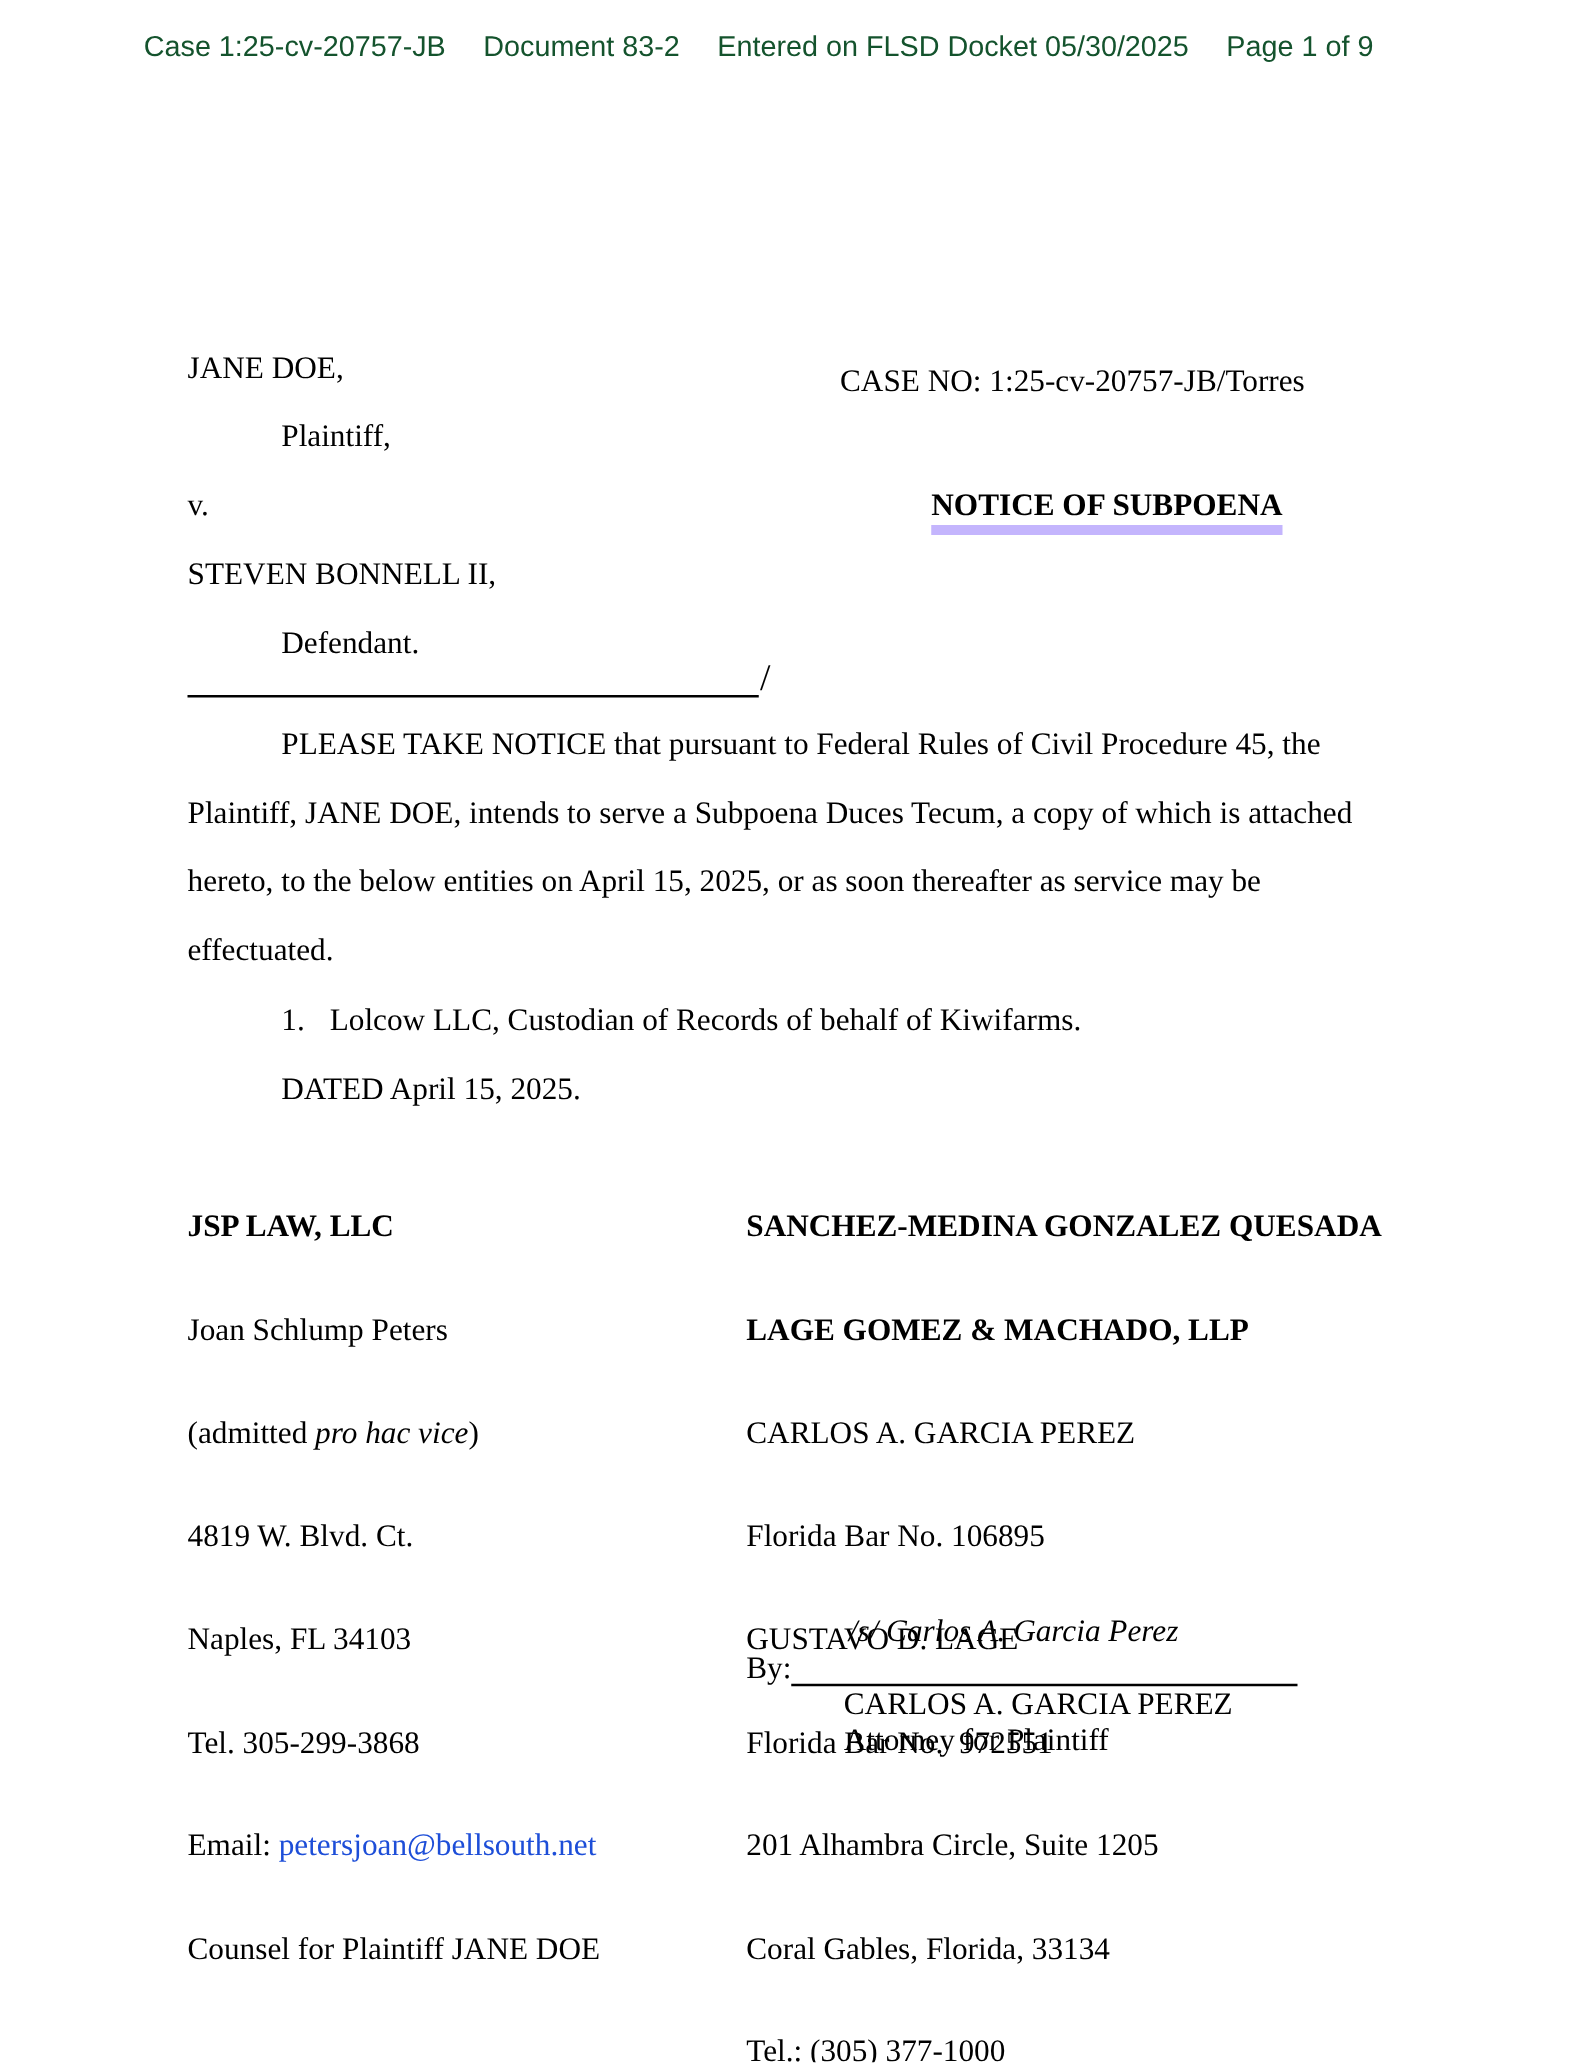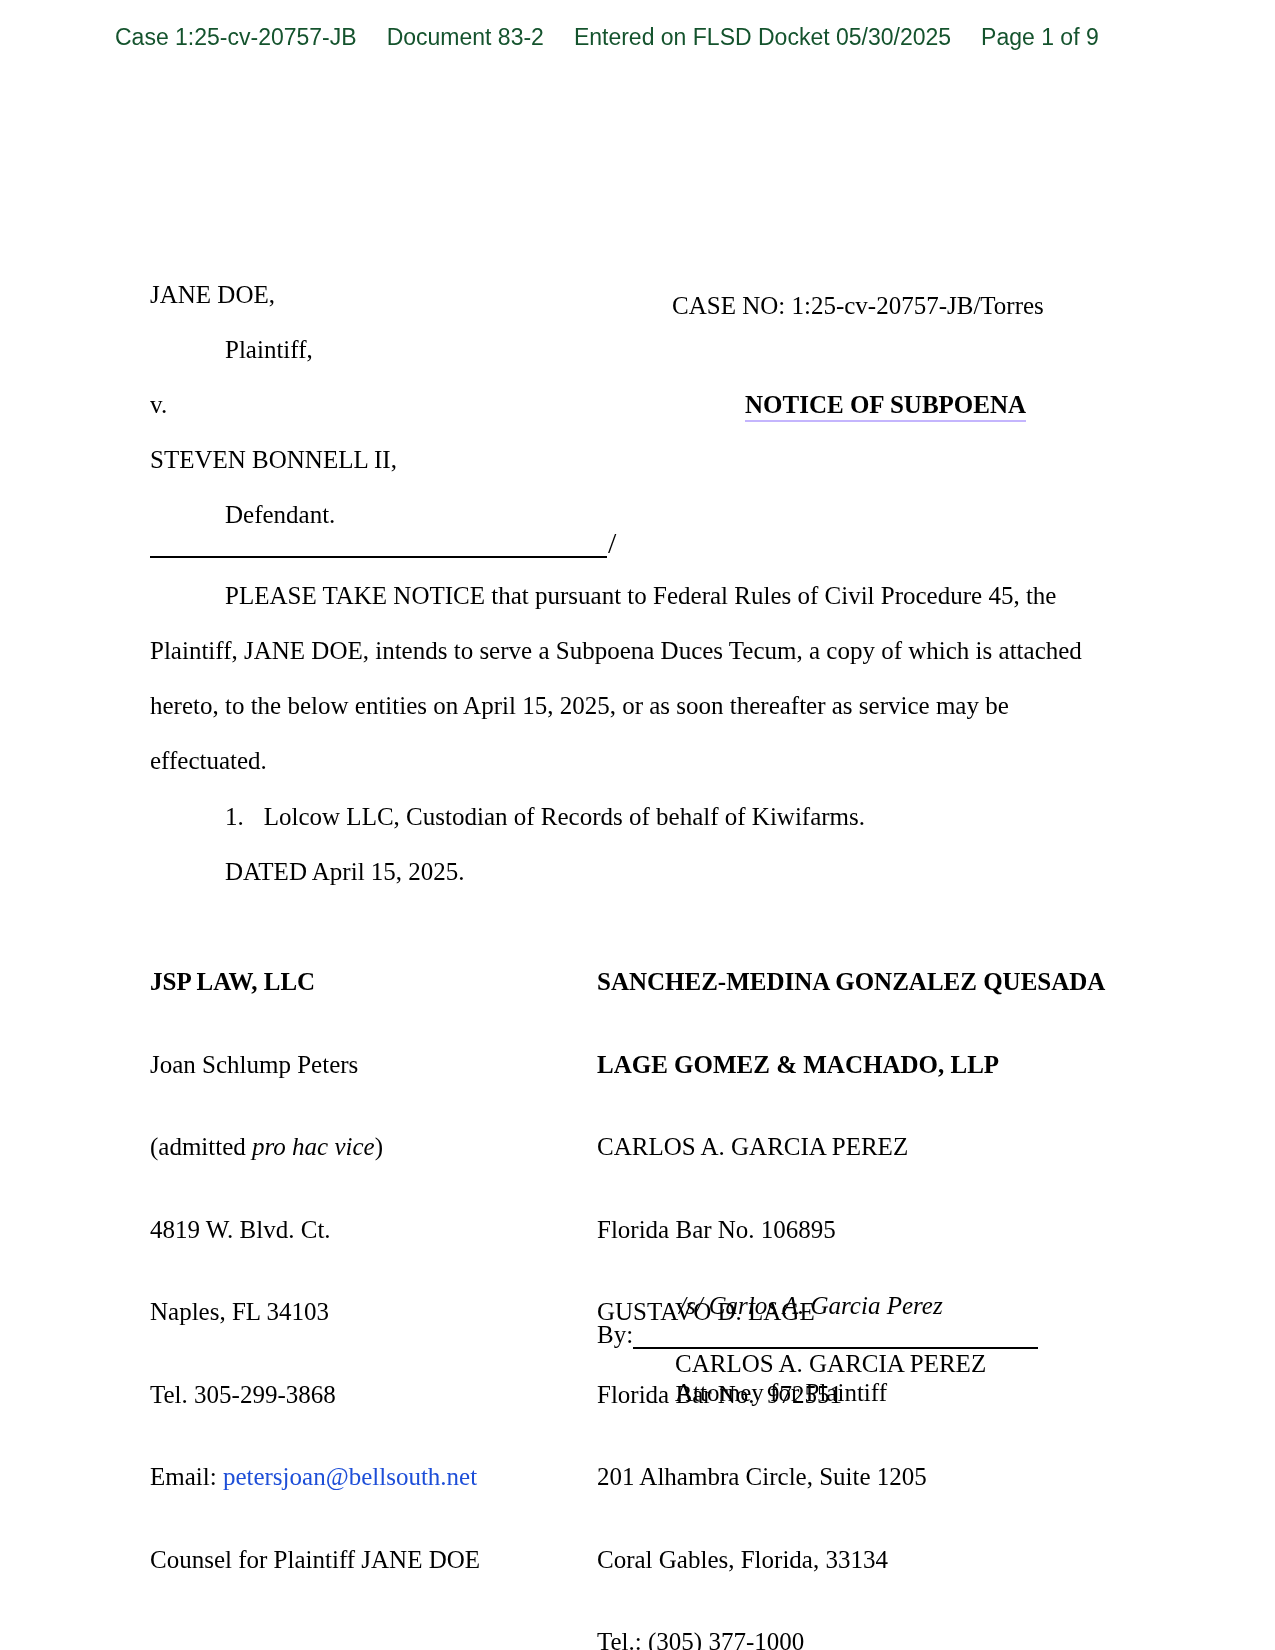--- a/index.html
+++ b/index.html
@@ -31,21 +31,21 @@
     font-weight:bold;
     font-size:26px;
     line-height:28px;
   }
 
   
   #plaintiff-name{left:150px;top:281px;}
   #case-no{left:672px;top:281px;margin-top:11px;}
   #plaintiff-role{left:225px;top:336px;}
   #versus{left:150px;top:391px;}
-  #notice-title{left:745px;top:391px;font-weight:bold;border-bottom:2px solid #c4b5fd;padding-bottom:1px;}
+  #notice-title{left:745px;top:391px;font-weight:bold;border-bottom:8px solid #c4b5fd;padding-bottom:1px;}
   #defendant-name{left:150px;top:446px;}
   #defendant-role{left:225px;top:501px;}
   #caption-rule{left:150px;top:526px;display:flex;align-items:flex-end;}
   #caption-rule .cap-line{width:457px;border-bottom:2px solid #000;height:30px;}
   #caption-rule .cap-slash{font-size:30px;line-height:30px;margin-left:1px;}
 
   
   #body-paragraph{left:150px;top:568px;width:990px;line-height:55px;}
   #body-paragraph .body-line{white-space:nowrap;}
   #body-paragraph .body-line.first{text-indent:75px;}

